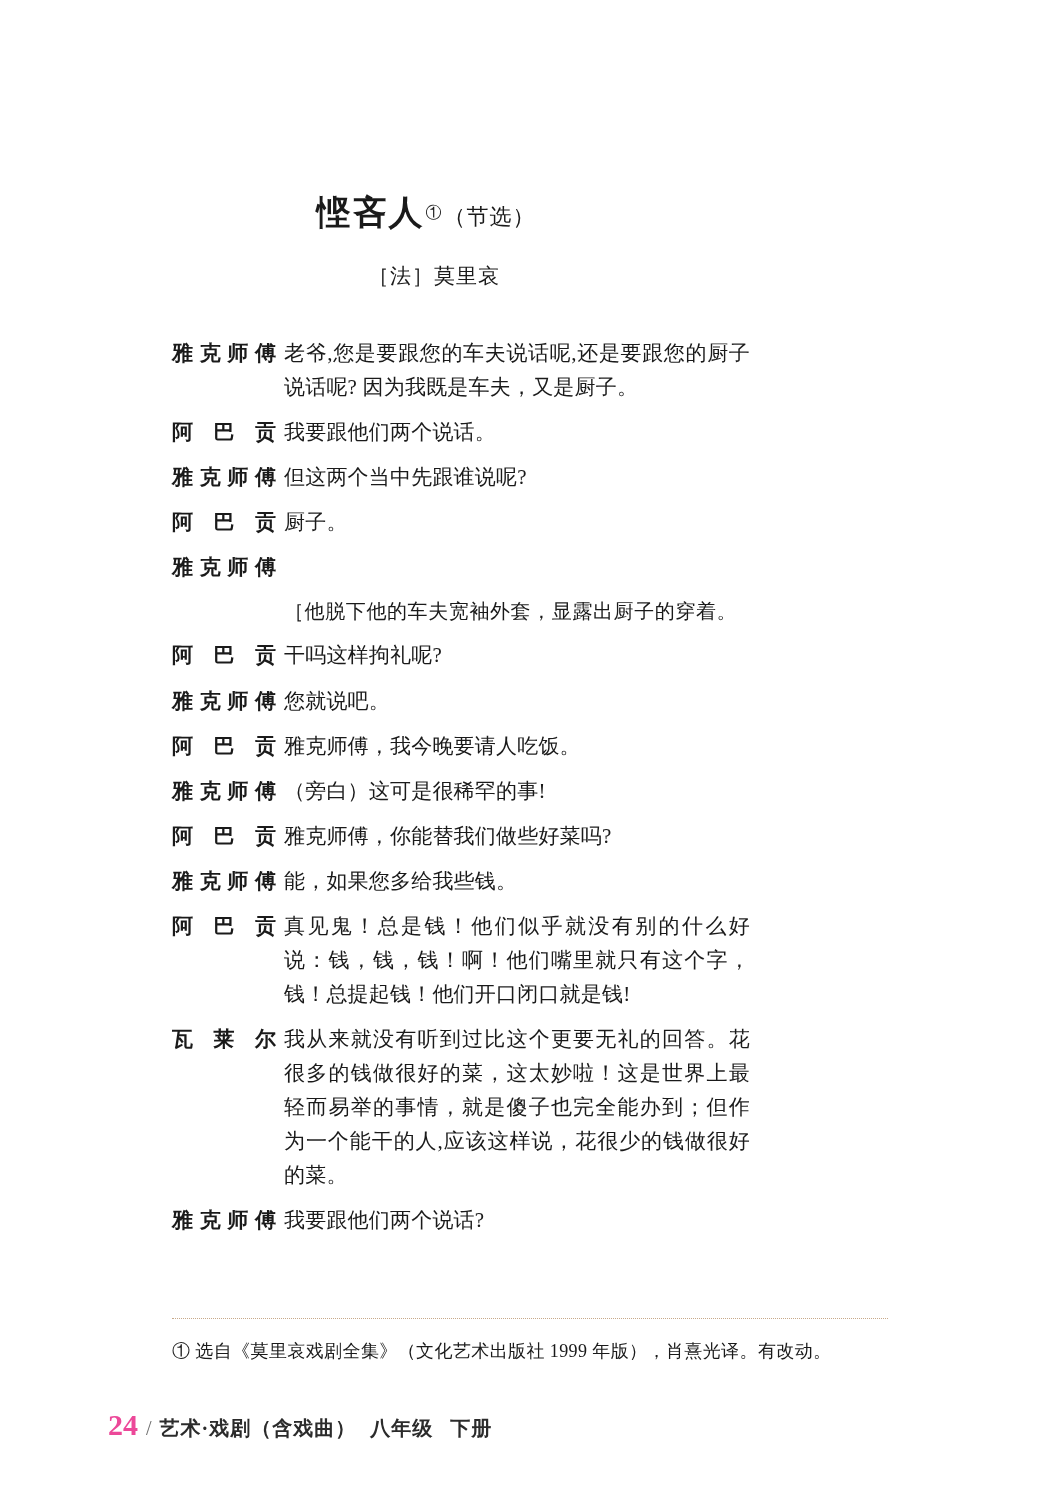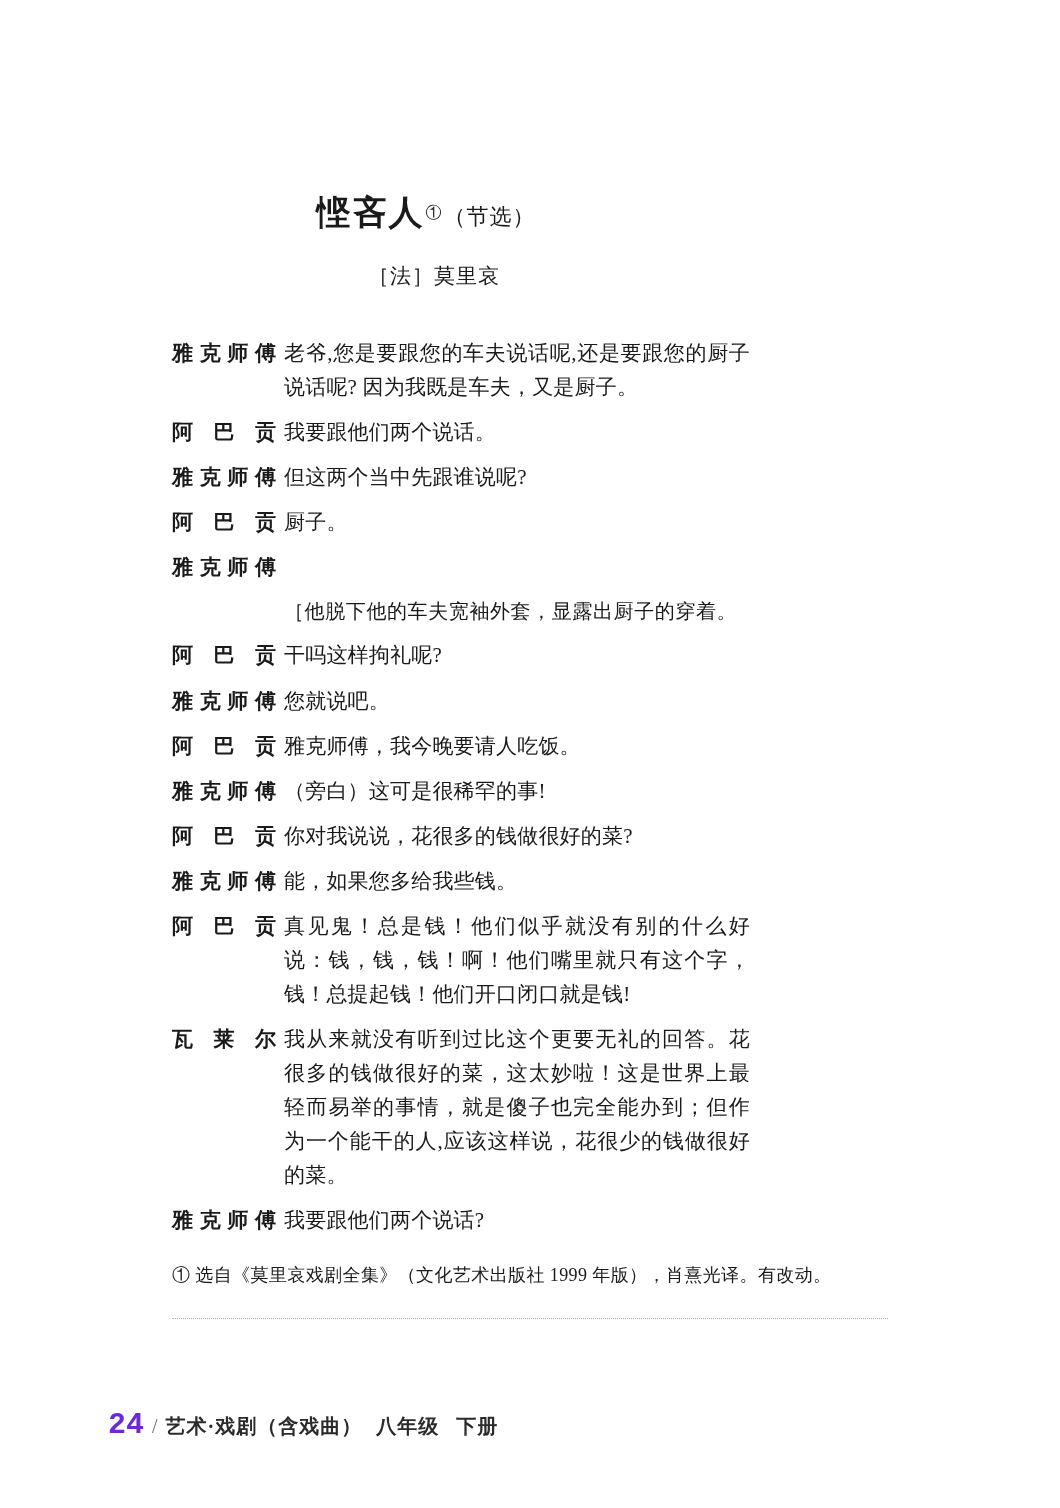--- a/index.html
+++ b/index.html
@@ -102,41 +102,41 @@
   .footnote-rule {
     position: absolute;
     left: 172px;
     top: 1318px;
     width: 716px;
     border-top: 1px dotted #c8a98a;
   }
   .footnote {
     position: absolute;
     left: 172px;
-    top: 1262px;
+    top: 1338px;
     width: 760px;
     font-size: 18px;
     letter-spacing: 0.4px;
     line-height: 1.5;
   }
 
   
   .footer {
     position: absolute;
     left: 108px;
     top: 1408px;
     display: flex;
     align-items: baseline;
     color: #2b2b2b;
   }
   .page-num {
     font-size: 30px;
     font-weight: bold;
-    color: #6d28d9;
-    font-family: Liberation Mono, monospace;
+    color: #ec4899;
+    font-family: Liberation Serif, serif;
   }
   .footer-sep {
     font-size: 20px;
     margin: 0 8px;
     color: #6b6b6b;
   }
   .footer-text {
     font-size: 20px;
     font-weight: bold;
     letter-spacing: 1px;
@@ -200,21 +200,21 @@
     <div class="line">
       <div class="speaker spread">阿巴贡</div>
       <div class="speech">雅克师傅，我今晚要请人吃饭。</div>
     </div>
     <div class="line">
       <div class="speaker">雅克师傅</div>
       <div class="speech">（旁白）这可是很稀罕的事!</div>
     </div>
     <div class="line">
       <div class="speaker spread">阿巴贡</div>
-      <div class="speech">你对我说说，花很多的钱做很好的菜?</div>
+      <div class="speech">雅克师傅，你能替我们做些好菜吗?</div>
     </div>
     <div class="line">
       <div class="speaker">雅克师傅</div>
       <div class="speech">能，如果您多给我些钱。</div>
     </div>
     <div class="line">
       <div class="speaker spread">阿巴贡</div>
       <div class="speech">真见鬼！总是钱！他们似乎就没有别的什么好说：钱，钱，钱！啊！他们嘴里就只有这个字，钱！总提起钱！他们开口闭口就是钱!</div>
     </div>
     <div class="line">

